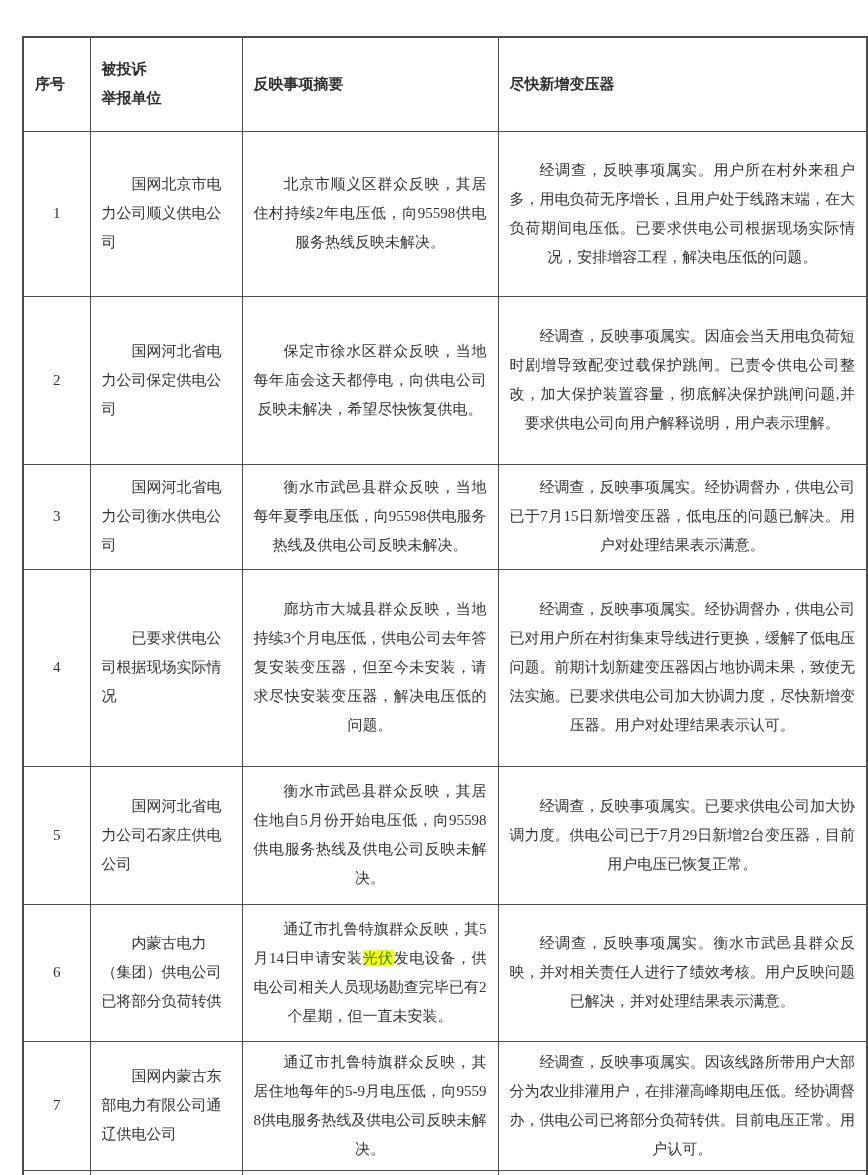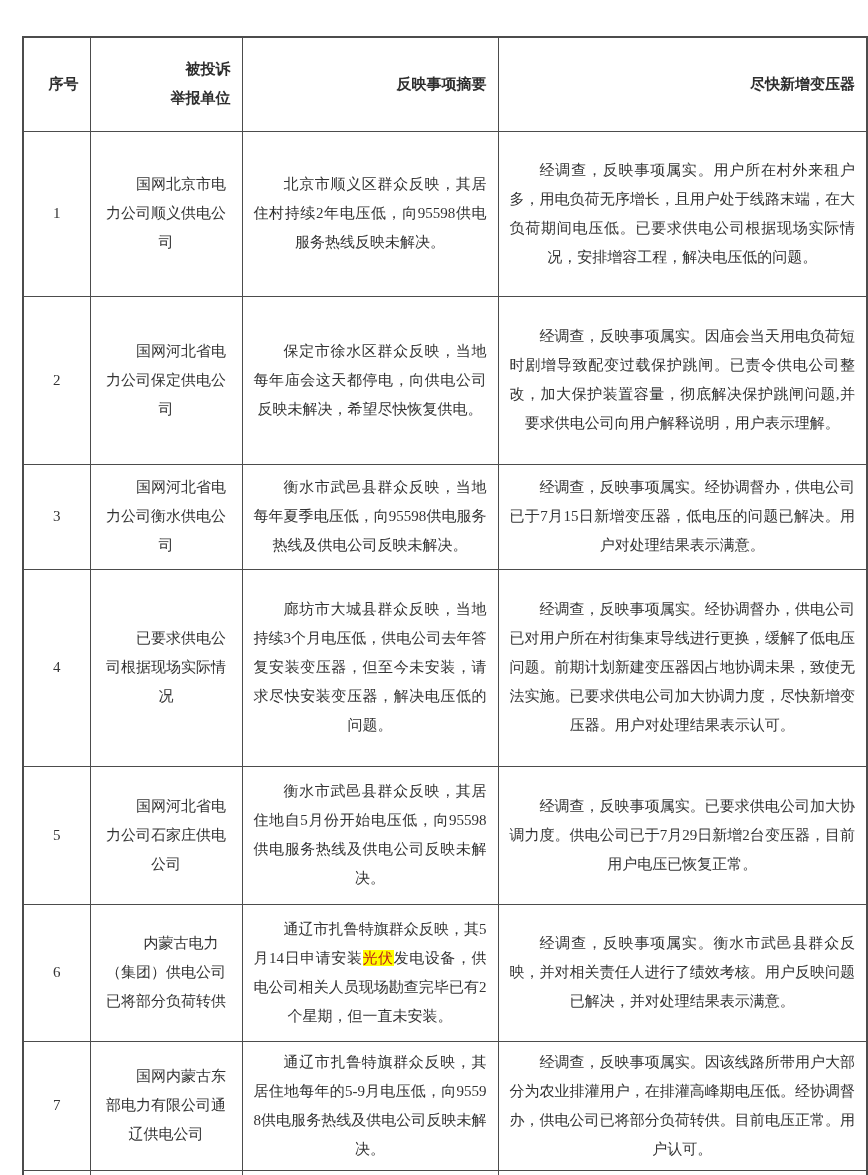--- a/index.html
+++ b/index.html
@@ -33,52 +33,52 @@
     font-size: 15px;
     line-height: 29px;
     padding: 6px 11px;
     word-break: break-all;
     overflow: hidden;
   }
   
   thead tr { height: 94px; }
   thead th {
     font-weight: bold;
-    text-align: right;
+    text-align: left;
     color: #2e2e2e;
   }
   th.h-unit {
     white-space: pre-line;
     line-height: 44px;
   }
   
   tbody tr:nth-child(1) { height: 165px; }
   tbody tr:nth-child(2) { height: 168px; }
   tbody tr:nth-child(3) { height: 105px; }
   tbody tr:nth-child(4) { height: 197px; }
   tbody tr:nth-child(5) { height: 138px; }
   tbody tr:nth-child(6) { height: 137px; }
   tbody tr:nth-child(7) { height: 125px; }
   tbody tr.partial    { height: 60px; }
   .cell-no {
     text-align: center;
   }
   .cell-unit {
-    text-align: center;
+    text-align: left;
     text-indent: 2em;
     margin-top: 40px;
   }
   .cell-summary, .cell-result {
     text-align: justify;
     text-align-last: center;
     text-indent: 2em;
     margin-left: 28px;
   }
   .hl {
-    color: #b91c1c;
+    color: #15803d;
   }
 </style>
 </head>
 <body>
 
 <div class="page">
   <div class="table-wrap">
     <table class="report">
       <colgroup>
         <col style="width:67px">

